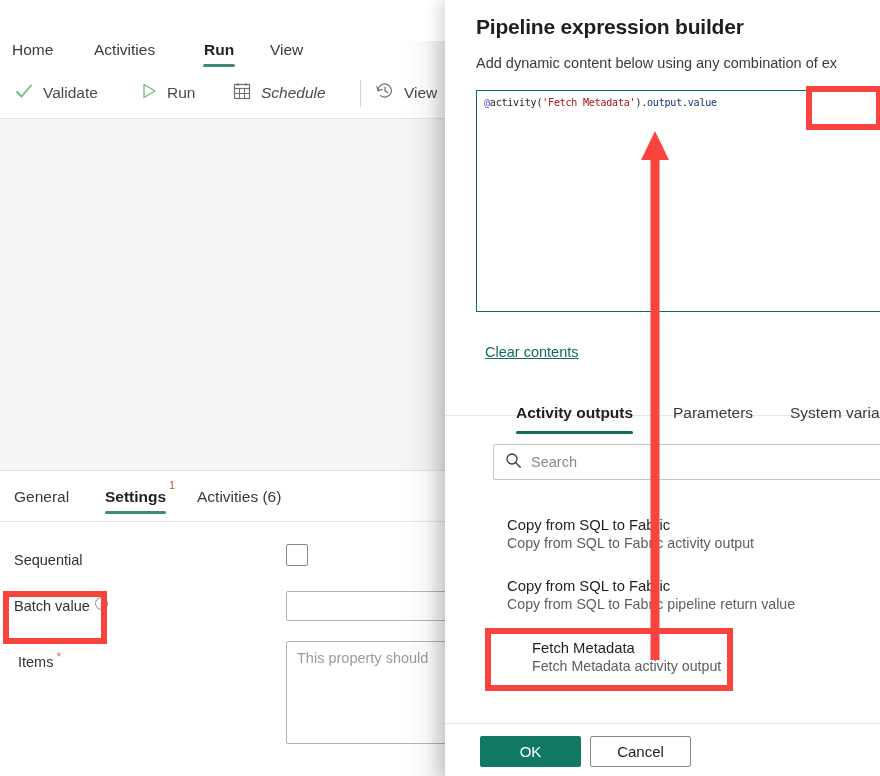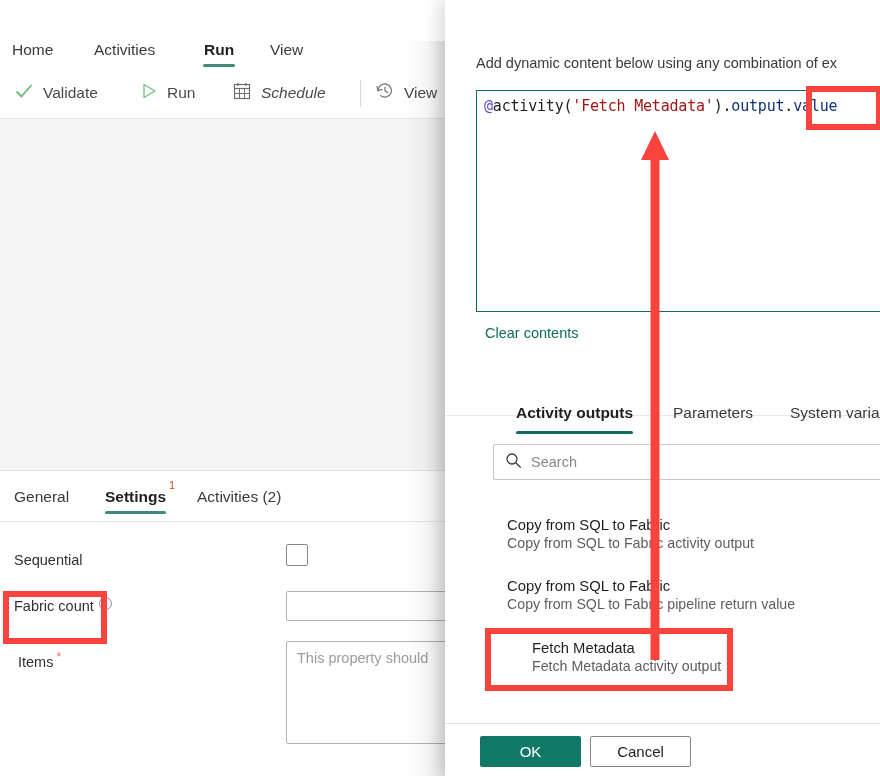--- a/index.html
+++ b/index.html
@@ -122,33 +122,33 @@
   .dlg-sub {
     position:absolute; left:31px; top:55px; font-size:14.5px; color:#3b3a39;
     white-space:nowrap;
   }
   .expr-box {
     position:absolute; left:31px; top:90px; width:420px; height:222px;
     border:1px solid #0f6b5c; background:#fff; overflow:hidden;
   }
   .expr-text {
     position:absolute; left:7px; top:6px;
-    font-family:"DejaVu Sans Mono", monospace; font-size:15px;
+    font-family:"DejaVu Sans Mono", monospace; font-size:10px;
     white-space:pre; letter-spacing:-0.2px;
   }
   .tok-at     { color:#5b4bd1; }
   .tok-fn     { color:#1f1f1f; }
   .tok-paren  { color:#1f1f1f; }
   .tok-str    { color:#a31515; }
   .tok-prop   { color:#12337a; }
   .tok-dot    { color:#1f1f1f; }
 
   .clear-link {
-    position:absolute; left:40px; top:325px; font-size:14.5px; color:#0f6b5c;
-    cursor:pointer; white-space:nowrap;
+    position:absolute; left:40px; top:344px; font-size:14.5px; color:#0f6b5c;
+    cursor:pointer; white-space:nowrap;text-decoration:underline;
   }
 
   .dlg-tabs {
     position:absolute; left:0; top:380px; width:435px; height:36px;
     border-bottom:1px solid #e8e8e8;
   }
   .dlg-tab {
     position:absolute; top:0; font-size:15.5px; color:#3b3a39; white-space:nowrap;margin-top:24px;
   }
   .dlg-tab.active { font-weight:700; color:#201f1e; }
@@ -271,48 +271,49 @@
       <div class="prop-tabs">
         <div class="prop-tab" style="left:14px;">
           <span>General</span>
         </div>
         <div class="prop-tab active" style="left:105px;">
           <span>Settings</span>
           <span class="sup">1</span>
           <span class="tab-underline"></span>
         </div>
         <div class="prop-tab" style="left:197px;">
-          <span>Activities (2)</span>
+          <span>Activities (6)</span>
         </div>
       </div>
 
       <div class="frow-label" style="left:14px; top:80px;">
         <span>Sequential</span>
       </div>
       <div class="checkbox-box" style="left:286px; top:72px;"></div>
 
       <div class="frow-label" style="left:14px; top:126px;">
-        <span>Fabric count</span><span class="info-icon">i</span>
+        <span>Batch value</span><span class="info-icon">i</span>
       </div>
       <div class="text-input-box" style="left:286px; top:119px; width:170px; height:30px;"></div>
 
       <div class="frow-label" style="left:18px; top:178px;">
         <span>Items</span><span class="req-star">*</span>
       </div>
       <div class="textarea-box" style="left:286px; top:169px; width:170px; height:103px;">
         <span>This property should</span>
       </div>
 
     </div>
 
     <div class="panel-shade"></div>
   </div>
 
   <div id="dialog">
 
+    <div class="dlg-title">Pipeline expression builder</div>
     <div class="dlg-sub">Add dynamic content below using any combination of ex</div>
 
     <div class="expr-box">
       <div class="expr-text"><span class="tok-at">@</span><span class="tok-fn">activity</span><span class="tok-paren">(</span><span class="tok-str">'Fetch Metadata'</span><span class="tok-paren">)</span><span class="tok-dot">.</span><span class="tok-prop">output</span><span class="tok-dot">.</span><span class="tok-prop">value</span></div>
     </div>
 
     <div class="clear-link">Clear contents</div>
 
     <div class="dlg-tabs">
       <div class="dlg-tab active" style="left:71px;">

